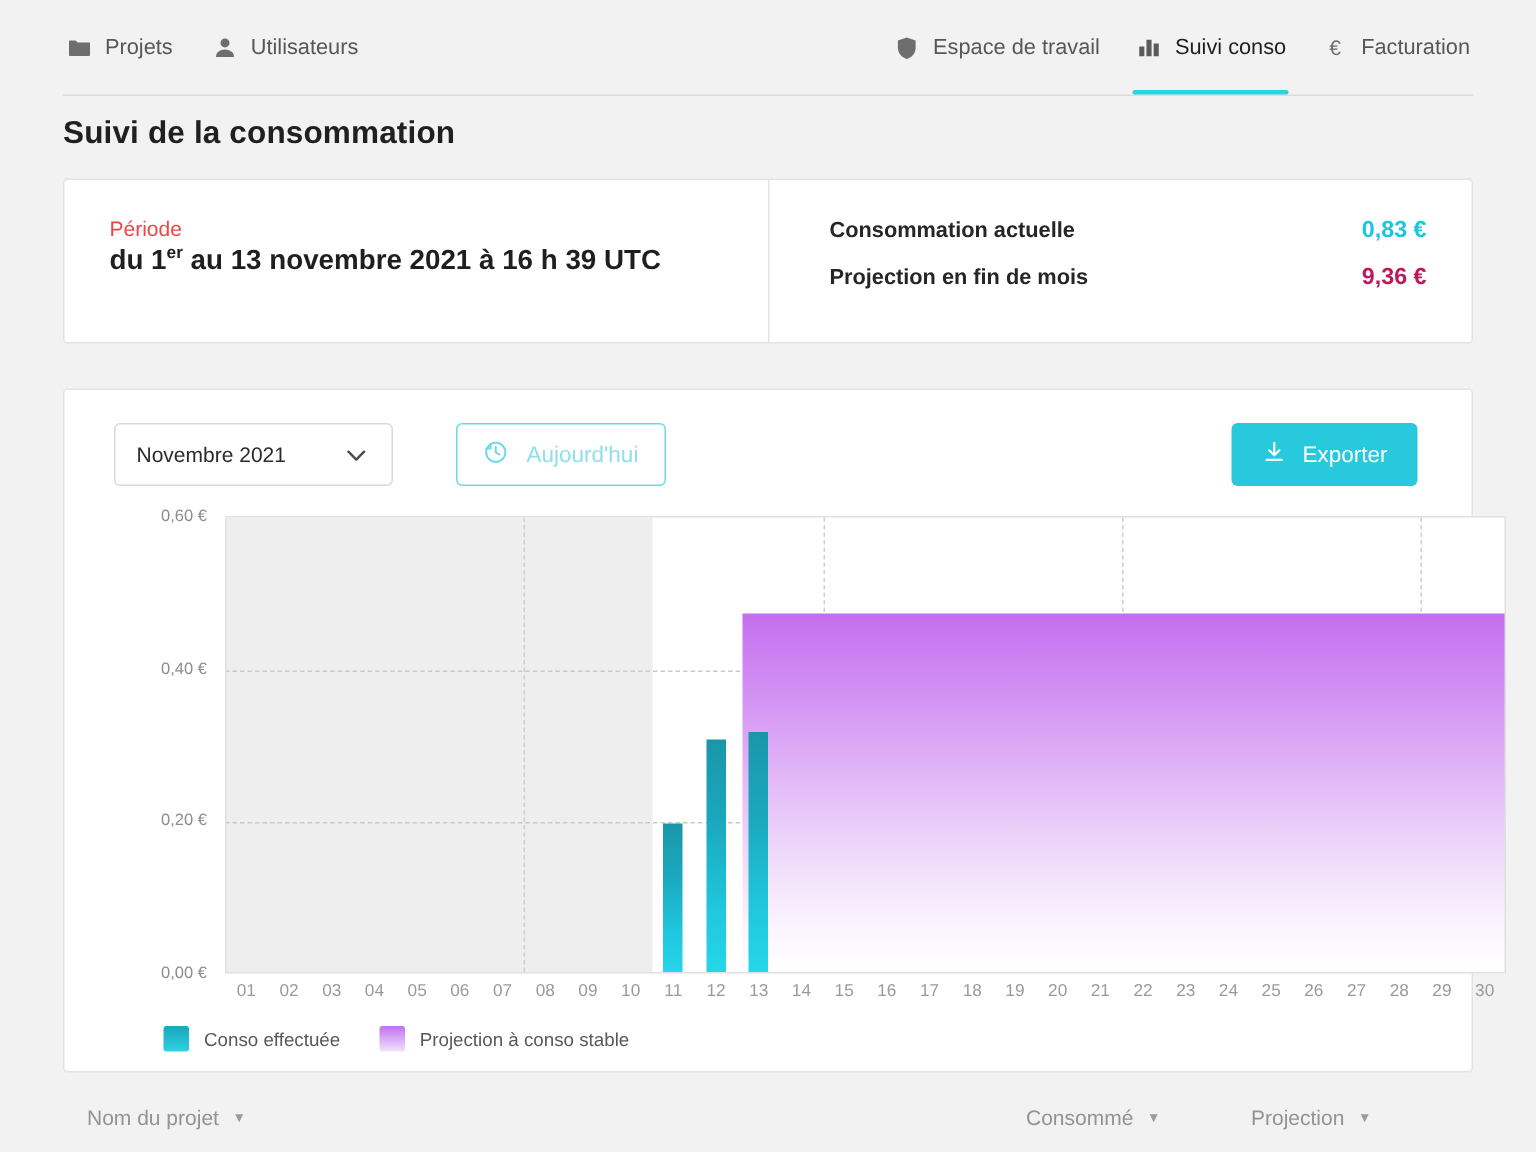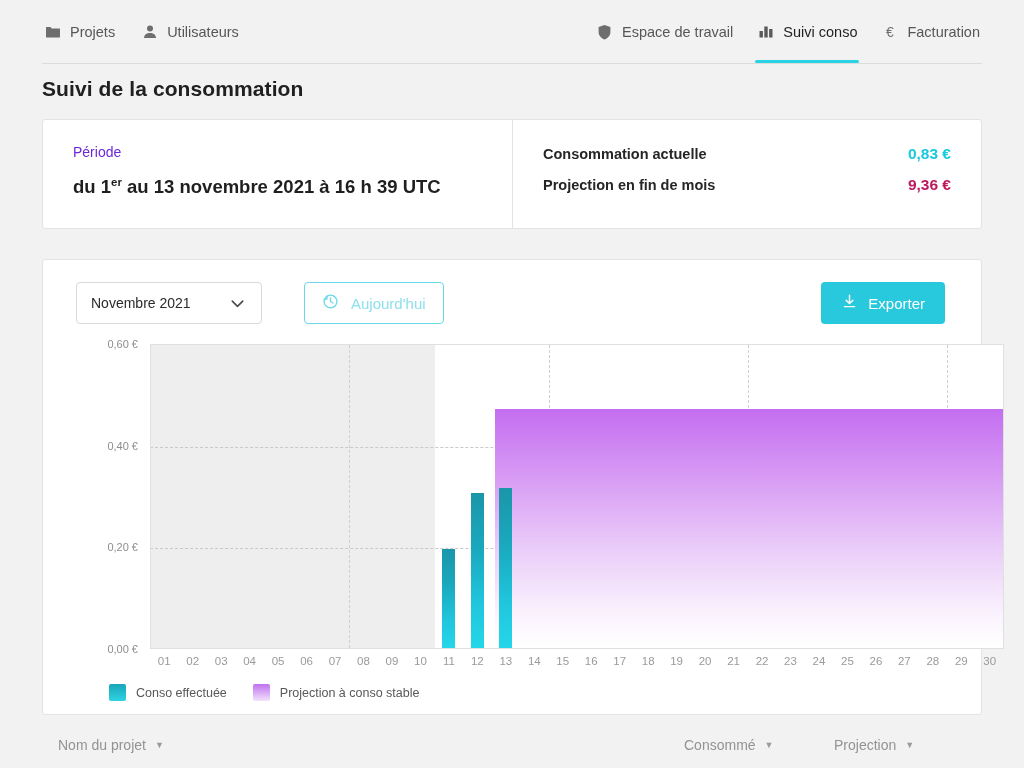--- a/index.html
+++ b/index.html
@@ -39,25 +39,25 @@
   }
 
   
   .cards{
     position:absolute;left:42px;top:119px;width:940px;height:110px;
     background:#fff;border:1px solid #e3e3e3;border-radius:3px;
     display:flex;box-sizing:border-box;
   }
   .card-left{width:470px;box-sizing:border-box;padding:24px 0 0 30px;border-right:1px solid #e3e3e3;}
   .card-right{flex:1;box-sizing:border-box;padding:25px 30px 0 30px;}
-  .period-label{font-size:14px;color:#6d28d9;margin-bottom:16px;}
+  .period-label{font-size:14px;color:#ef4444;margin-bottom:2px;}
   .period-value{font-size:18.5px;font-weight:bold;color:#1f1f1f;}
   .period-value sup{font-size:11.5px;vertical-align:super;font-weight:bold;}
   .stat-row{display:flex;justify-content:space-between;align-items:baseline;margin-bottom:13px;}
-  .stat-label{font-size:14.5px;font-weight:bold;color:#262626;}
+  .stat-label{font-size:14.5px;font-weight:bold;color:#262626;margin-left:10px;}
   .stat-value{font-size:15.5px;font-weight:bold;}
   .stat-value.cyan{color:#18c8dd;}
   .stat-value.purple{color:#be185d;}
 
   
   .panel{
     position:absolute;left:42px;top:259px;width:940px;height:456px;
     background:#fff;border:1px solid #e3e3e3;border-radius:3px;box-sizing:border-box;
   }
   .toolbar{position:absolute;left:20px;top:22px;right:20px;height:42px;}

